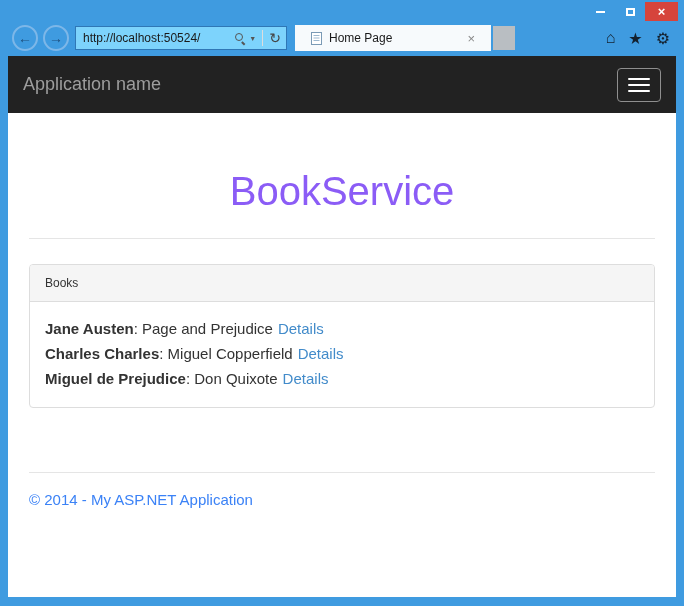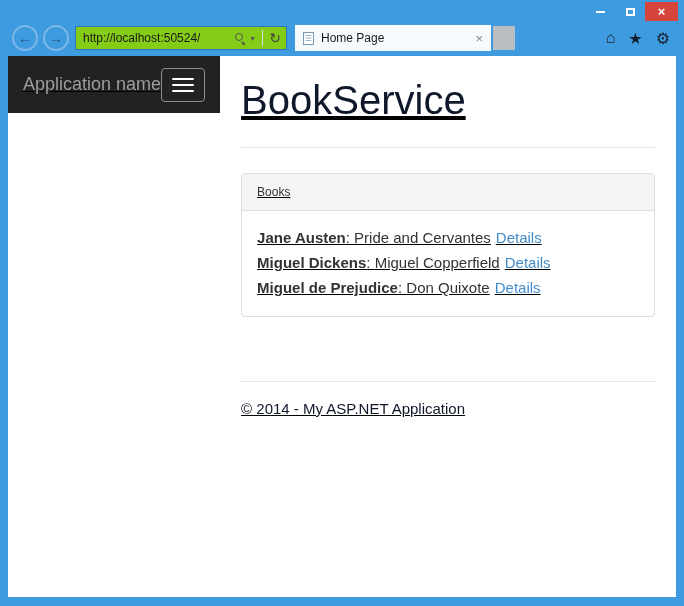--- a/index.html
+++ b/index.html
@@ -41,21 +41,21 @@
     border:2px solid #7db7e8;
     color:#1d4f7d; font-size:14px; line-height:1;
     display:flex; align-items:center; justify-content:center;
     flex:0 0 auto;
   }
   .nav-circle + .nav-circle { margin-left:5px; }
 
   .address-bar {
     margin-left:6px;
     width:212px; height:24px;
-    background:#84cc16; border:1px solid #2f77b6;
+    background:#7dd3fc; border:1px solid #2f77b6;
     display:flex; align-items:center;
     padding:0 5px 0 7px; gap:3px;
     font-size:12px; color:#1a1a1a;
   }
   .address-bar .url { flex:1; white-space:nowrap; overflow:hidden; }
   .search-glyph { position:relative; width:11px; height:11px; flex:0 0 auto; }
   .search-glyph::before {
     content:""; position:absolute; left:0; top:0;
     width:6px; height:6px; border:1.4px solid #555; border-radius:50%;
   }
@@ -65,37 +65,37 @@
   }
   .addr-chev { font-size:7px; color:#555; }
   .addr-div { width:1px; height:16px; background:#ddd; margin:0 3px; }
   .addr-refresh { font-size:14px; color:#444; }
 
   .tab {
     margin-left:8px;
     width:196px; height:26px;
     background:#f7fafc;
     display:flex; align-items:center; gap:7px;
-    padding:0 8px;
+    padding:0 16px;
     font-size:12px; color:#1a1a1a;
   }
   .tab-close { margin-left:auto; color:#888; font-size:13px; }
   .newtab { width:22px; height:24px; background:#b9bec2; margin-left:2px; flex:0 0 auto; }
 
   .chrome-right {
     margin-left:auto;
     display:flex; align-items:center; gap:13px;
     color:#14212e; font-size:16px; padding-right:2px;
   }
 
   
   .viewport {
     flex:1; margin:0 8px 9px 8px;
     background:#fff; overflow:hidden;
-    display:flex; flex-direction:row;text-decoration:underline;
+    display:flex; flex-direction:column;
   }
 
   .navbar {
     height:57px; flex:0 0 auto;
     background: var(--navbar-bg, #222222);
     display:flex; align-items:center;
     padding:0 15px;
   }
   .brand {
     color: var(--brand-text, #9d9d9d);
@@ -106,22 +106,22 @@
     width:44px; height:34px;
     border:1px solid #8f8f8f; border-radius:4px;
     background:transparent;
     display:flex; flex-direction:column; align-items:center; justify-content:center; gap:4px;
   }
   .navbar-toggle .icon-bar { width:22px; height:2px; background:#fff; border-radius:1px; }
 
   .main { flex:1; padding:0 21px; }
 
   .page-title {
-    font-size:40px; font-weight:500; color:#0f172a;
-    margin:22px 0 24px 0; letter-spacing:0;
+    font-size:40px; font-weight:500; color:#8b5cf6;
+    margin:56px 0 24px 0; letter-spacing:0;text-align:center;
   }
   hr { border:0; border-top:1px solid #e5e5e5; margin:20px 0; }
 
   .panel {
     border:1px solid #ddd; border-radius:4px;
     margin-top:25px;
   }
   .panel-heading {
     background:#f5f5f5; color:#333;
     padding:11px 15px; font-size:12px;
@@ -130,21 +130,21 @@
   }
   .panel-body { padding:14px 15px 16px 15px; font-size:15px; color:#333; }
   .book-row { line-height:25px; white-space:nowrap; }
   .book-row b { font-weight:bold; }
   .details-link {
     color: var(--link, #428bca);
     text-decoration:none; margin-left:5px;margin-top:20px;
   }
 
   .footer-hr { margin:64px 0 0 0; }
-  .footer p { margin:18px 0 8px 0; font-size:15px; color:#0f172a; }
+  .footer p { margin:18px 0 8px 0; font-size:15px; color:#3b82f6; }
 </style>
 </head>
 <body>
 
 <div class="window">
 
   <div class="titlebar">
     <div class="win-btn">
       <span class="minbar"></span>
     </div>
@@ -204,26 +204,26 @@
 
     <div class="main">
       <h1 class="page-title">BookService</h1>
       <hr>
 
       <div class="panel">
         <div class="panel-heading">Books</div>
         <div class="panel-body">
 
           <div class="book-row">
-            <b>Jane Austen</b><span>: </span><span>Pride and Cervantes</span><a class="details-link" href="#">Details</a>
+            <b>Jane Austen</b><span>: </span><span>Page and Prejudice</span><a class="details-link" href="#">Details</a>
           </div>
 
 
           <div class="book-row">
-            <b>Miguel Dickens</b><span>: </span><span>Miguel Copperfield</span><a class="details-link" href="#">Details</a>
+            <b>Charles Charles</b><span>: </span><span>Miguel Copperfield</span><a class="details-link" href="#">Details</a>
           </div>
 
           <div class="book-row">
             <b>Miguel de Prejudice</b><span>: </span><span>Don Quixote</span><a class="details-link" href="#">Details</a>
           </div>
 
         </div>
       </div>
 
       <hr class="footer-hr">

